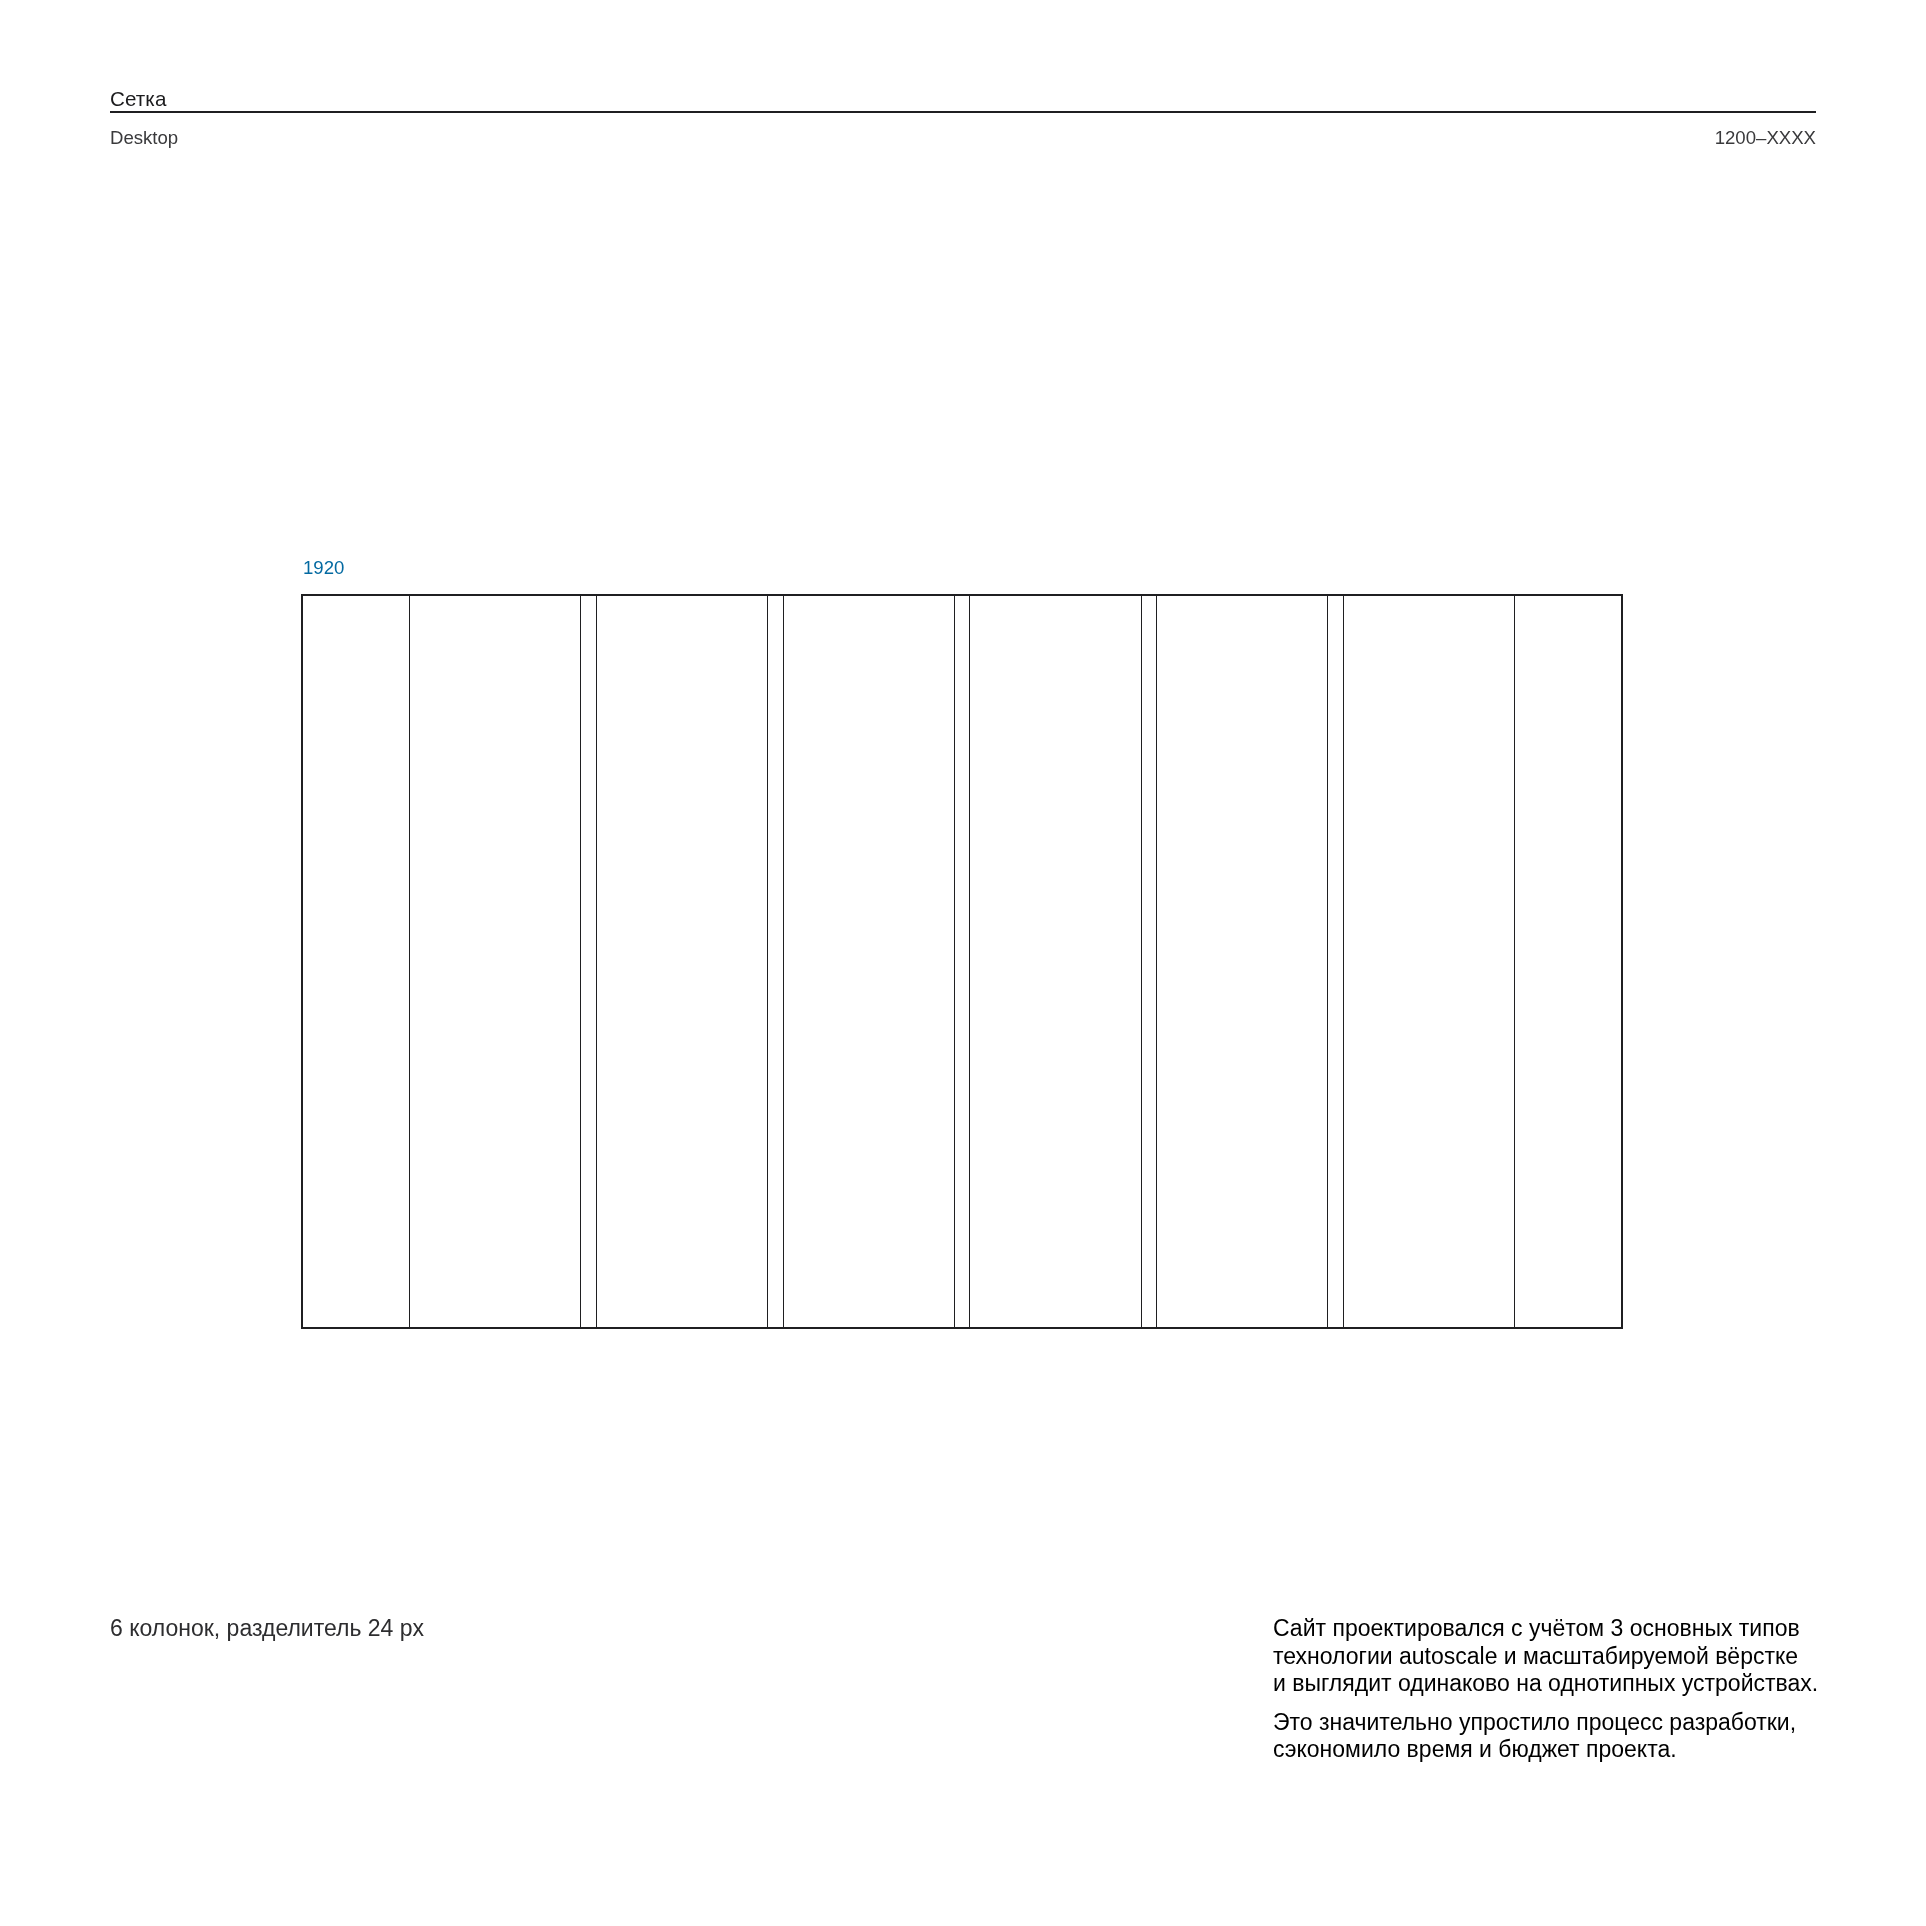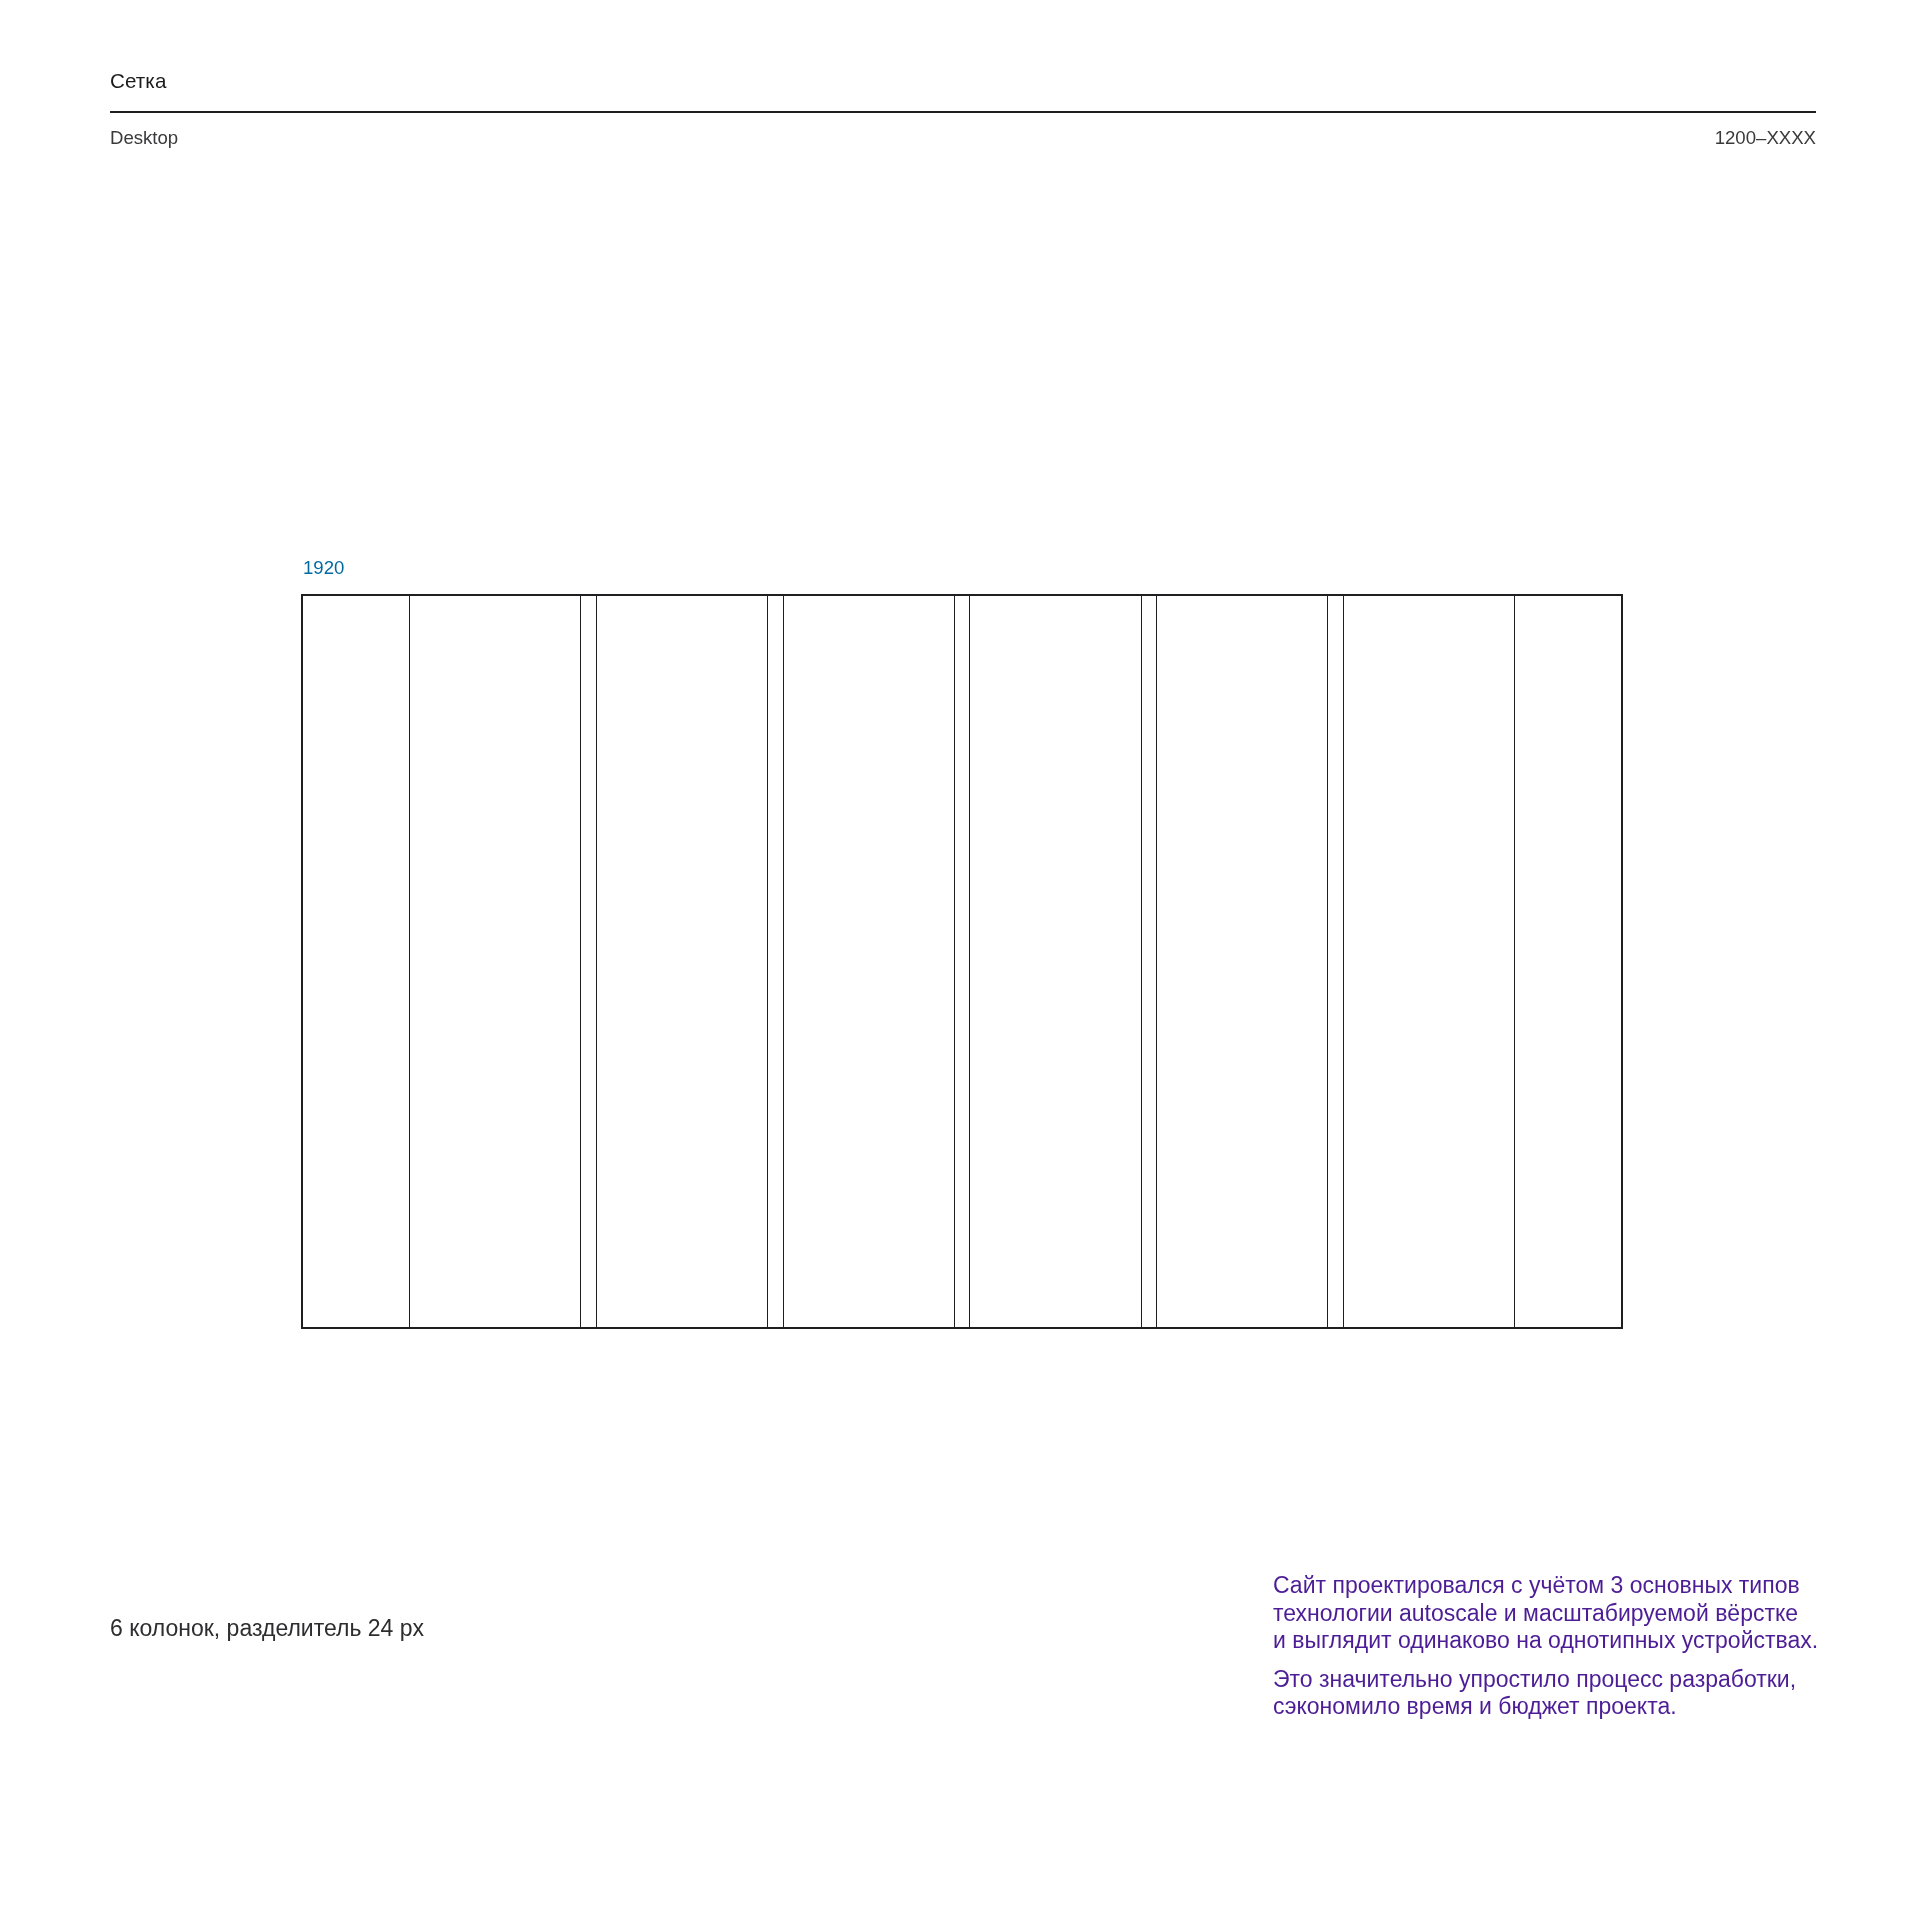--- a/index.html
+++ b/index.html
@@ -10,21 +10,21 @@
   *{margin:0;padding:0;box-sizing:border-box;}
   html,body{width:1926px;height:1926px;background:#ffffff;overflow:hidden;}
   body{
     position:relative;
     font-family:"Liberation Sans", sans-serif;
     color:var(--ink);
     -webkit-font-smoothing:antialiased;
   }
 
   .page-title{
-    position:absolute; left:110px; top:70px;
+    position:absolute; left:110px; top:88px;
     font-size:20.6px; line-height:22px; letter-spacing:0.1px;
     color:var(--ink);
   }
   .rule{
     position:absolute; left:110px; top:111px;
     width:1706px; height:2.1px; background:var(--line);
   }
   .meta-row{
     position:absolute; left:110px; top:128px; width:1706px;
     display:flex; justify-content:space-between; align-items:baseline;
@@ -51,22 +51,22 @@
     border-left:1.4px solid var(--line);
     border-right:1.4px solid var(--line);
   }
 
   .caption-left{
     position:absolute; left:110px; top:1615px;
     font-size:23px; line-height:27.5px; color:#2d2d2f;
     white-space:nowrap;
   }
   .text-block{
-    position:absolute; left:1273px; top:1572px; width:571px;
-    font-size:23px; line-height:27.5px; color:#4c1d95;
+    position:absolute; left:1273px; top:1615px; width:571px;
+    font-size:23px; line-height:27.5px; color:#000000;
   }
   .text-block .para + .para{margin-top:11px;}
   .text-block .tline{white-space:nowrap;}
 </style>
 </head>
 <body>
 
 <div class="page-title">Сетка</div>
 
 <div class="rule"></div>

